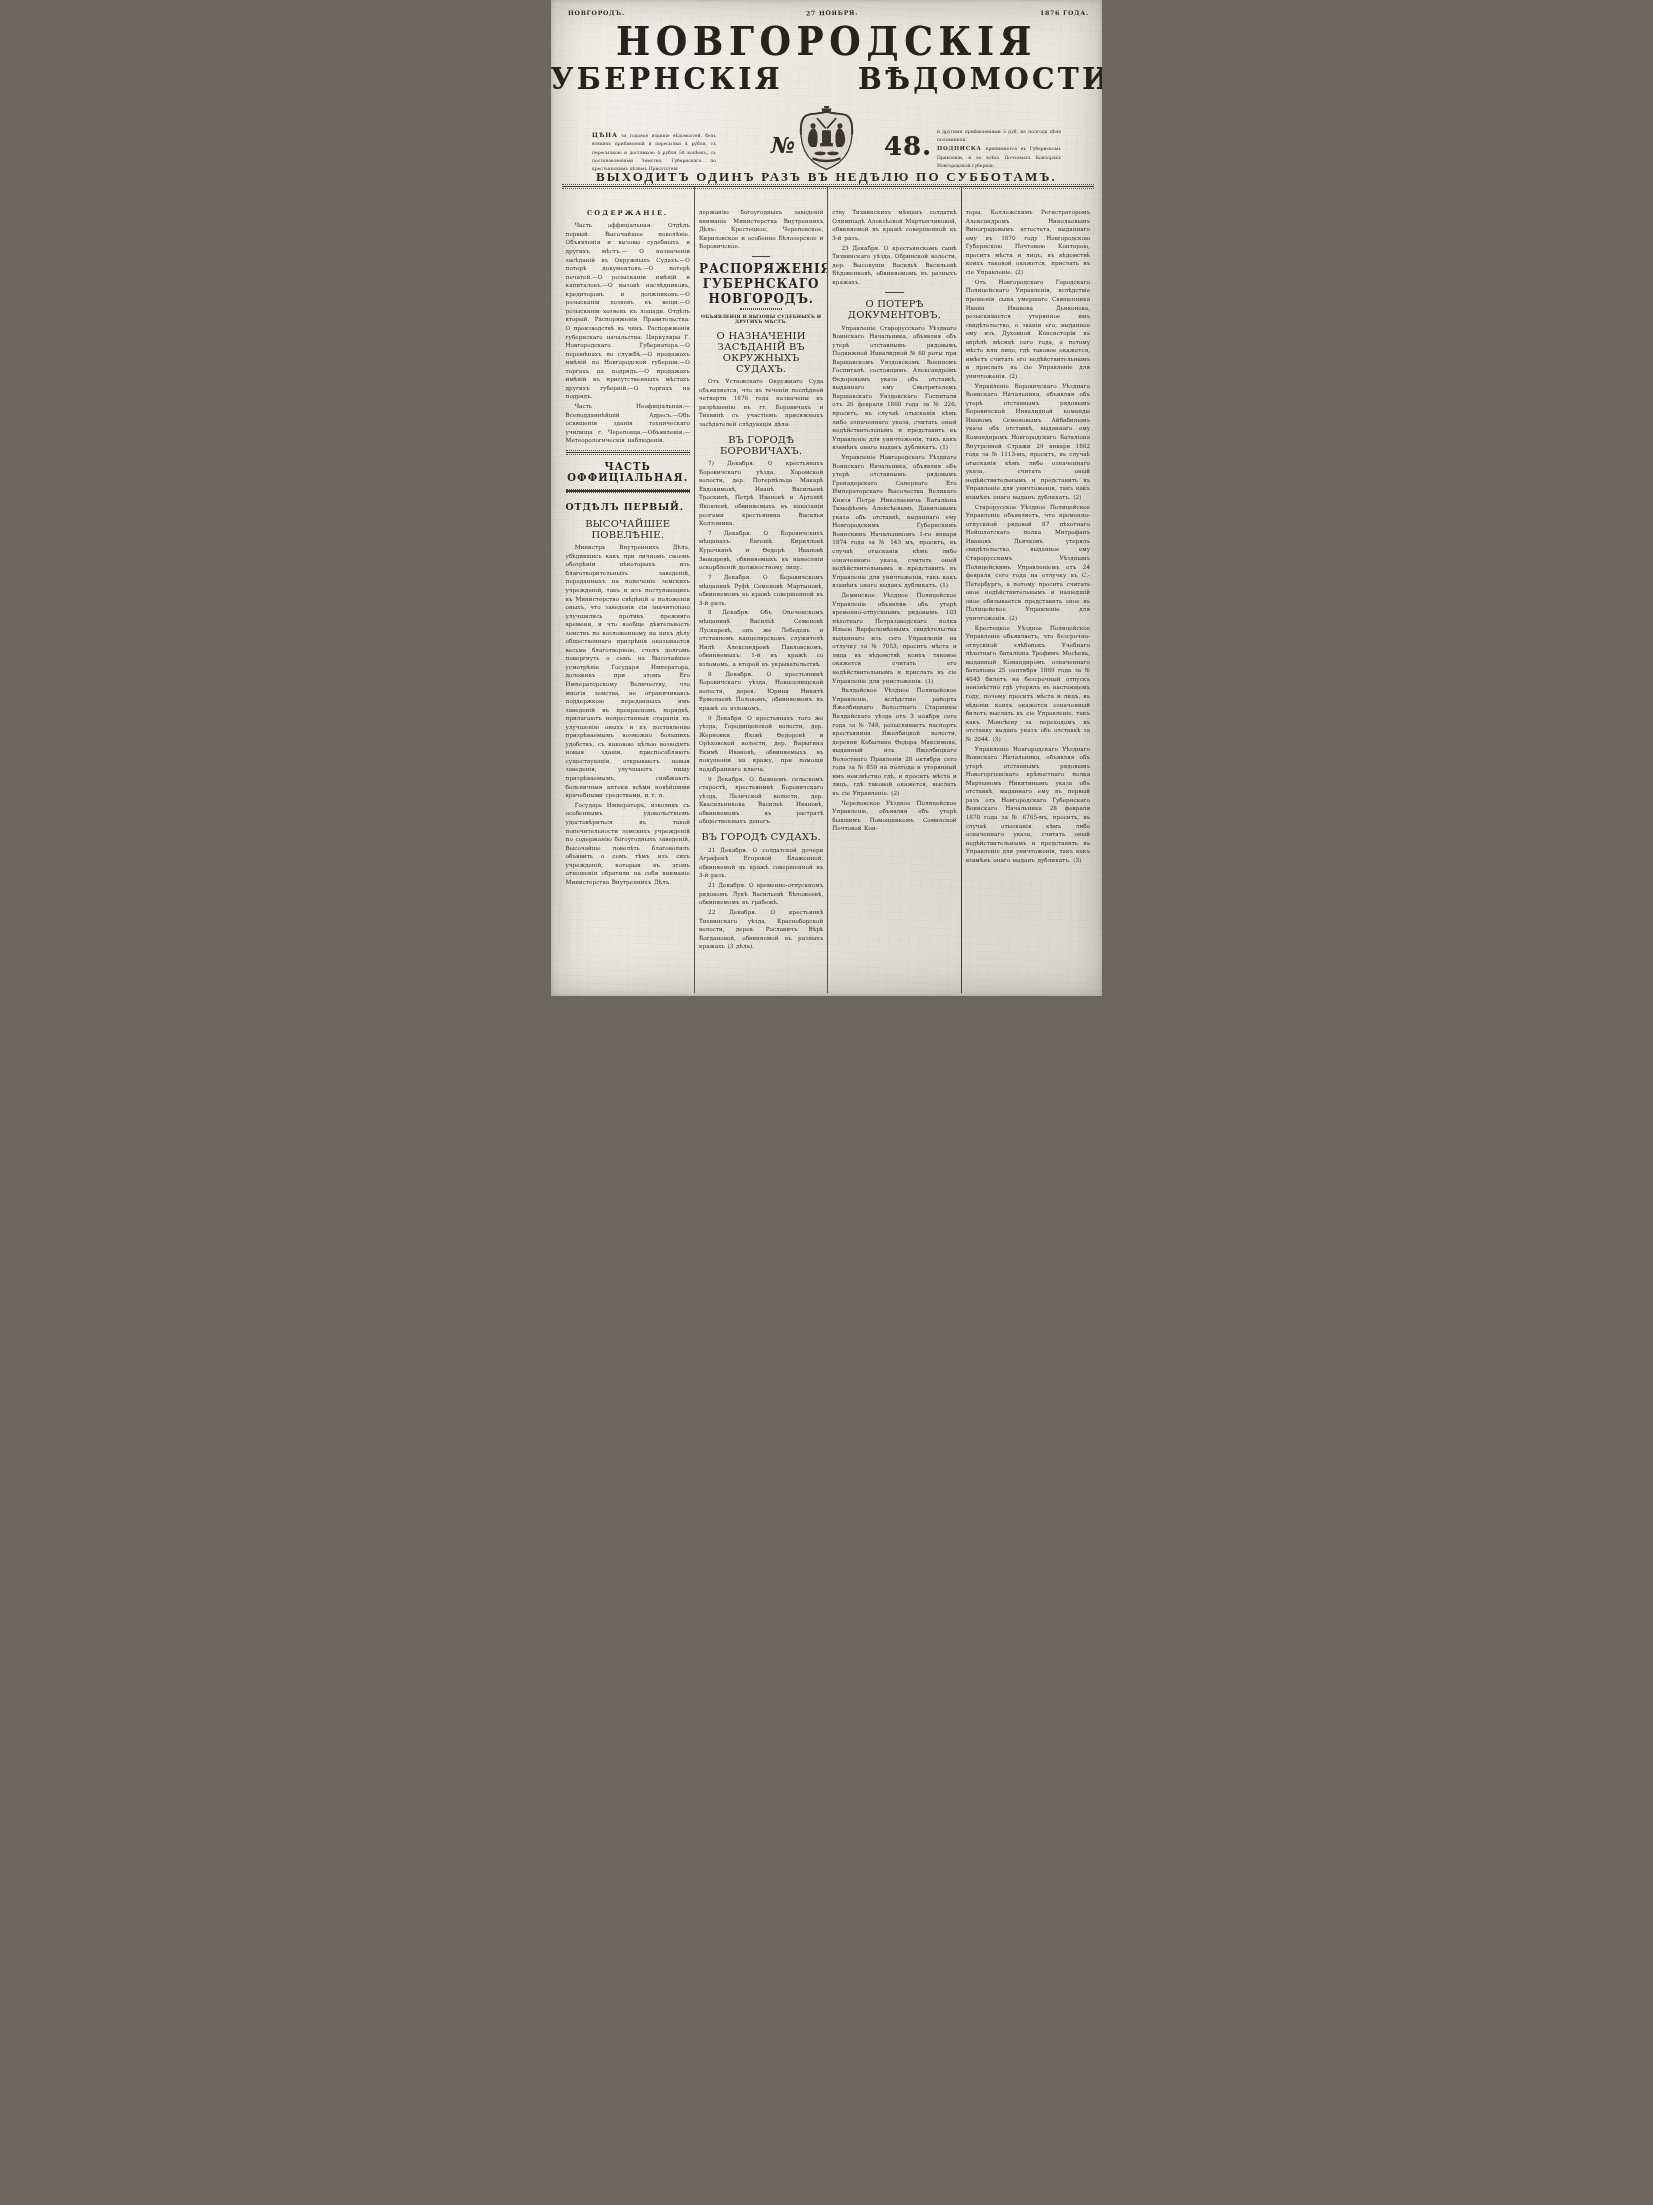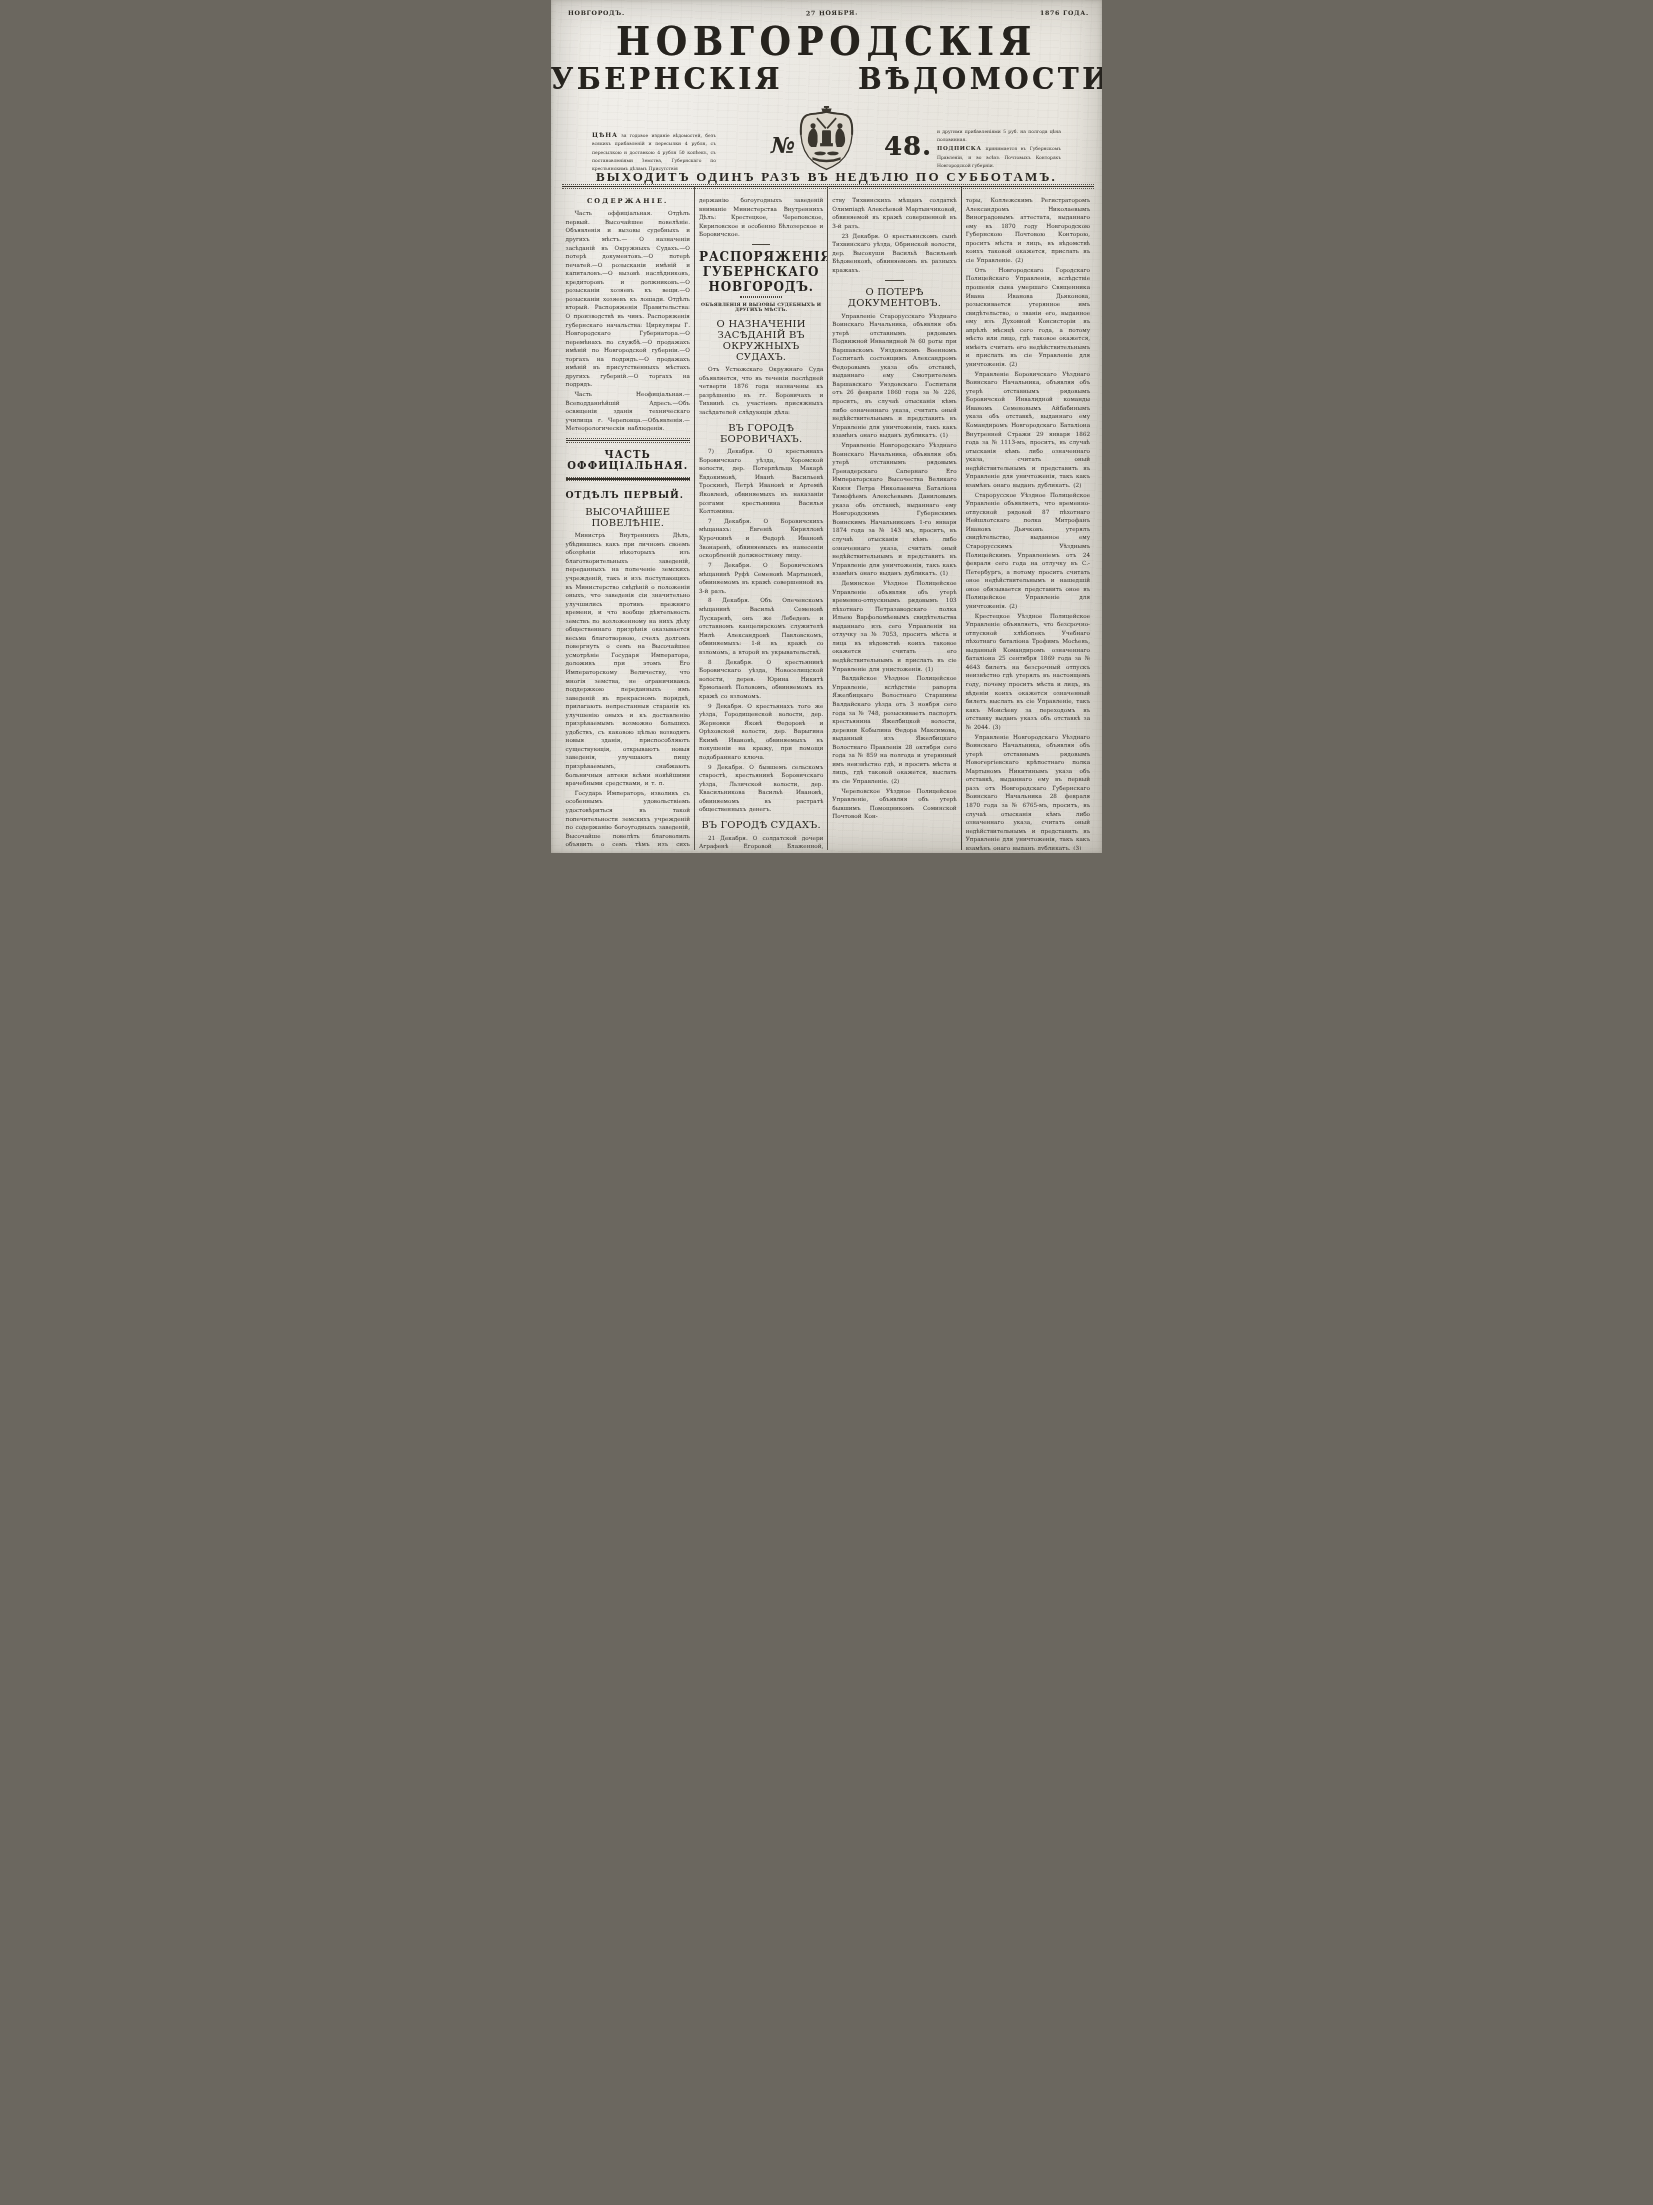--- a/index.html
+++ b/index.html
@@ -1,19 +1,19 @@
 <!DOCTYPE html>
 <html style="font-size:7px"><head>
 <meta charset="utf-8">
 <title>Новгородскія Губернскія Вѣдомости № 48</title>
 <style>
   html,body{margin:0;padding:0;background:#6b675f;}
   .page{
     position:relative;
-    width:551px;height:853px;
+    width:551px;height:996px;
     margin:0 auto;
     background:
       radial-gradient(ellipse at 20% 10%, rgba(255,255,255,0.35), rgba(255,255,255,0) 55%),
       radial-gradient(ellipse at 85% 90%, rgba(120,112,98,0.12), rgba(0,0,0,0) 60%),
       radial-gradient(ellipse at 50% 45%, rgba(110,104,92,0.08), rgba(0,0,0,0) 70%),
       #e9e6df;
     box-shadow: inset 0 0 40px rgba(84,78,66,0.35), inset 0 0 5.3px rgba(84,78,66,0.25);
     font-family:"DejaVu Serif","Liberation Serif",serif;
     color:#33302a;
     overflow:hidden;
@@ -47,21 +47,21 @@
     text-align:justify;color:#2f2c26;}
   .subscr .lead{font-size:5.5px;font-weight:bold;letter-spacing:0.7px;}
   .frequency{position:absolute;left:0;top:169px;width:100%;text-align:center;
     font-size:13px;font-weight:bold;letter-spacing:2.2px;color:#2b2822;font-family:Liberation Serif, serif;}
   .hdr-rule{position:absolute;left:10.6px;right:8px;top:184px;}
   
   .rule-heavy{border-top:0.4px dotted #555047;border-bottom:0.4px dotted #555047;padding:0.7px 0;}
   .rule-heavy::before{content:"";display:block;height:1.5px;background:#3a362f;}
   
   .cols{position:absolute;top:186px;left:10.6px;right:8px;bottom:3.5px;display:flex;}
-  .col{flex:1 1 0;padding:4px 4px;overflow:hidden;}
+  .col{flex:1 1 0;padding:16px 4px;overflow:hidden;}
   .col + .col{border-left:0.5px solid #59544b;}
   .col.last{border-left-width:1.1px;border-left-color:#433f37;}
   .h-contents{text-align:center;font-weight:bold;font-size:6.6px;letter-spacing:2.2px;margin:7px 0 4.4px;color:#2b2822;}
   .h-part{text-align:center;font-weight:bold;font-size:10px;letter-spacing:1.1px;margin:6.2px 0 5.3px;color:#262320;transform:scaleY(1.05);}
   .h-section{text-align:left;font-weight:bold;font-size:9.3px;letter-spacing:0.9px;margin:8px 0 5.3px;color:#262320;}
   .h-sub{text-align:center;font-weight:normal;font-size:10px;letter-spacing:0.2px;margin:5.3px 0 3.5px;color:#2b2822;}
   .h-big{text-align:center;font-weight:bold;font-size:12px;letter-spacing:0.9px;margin:1.3px 0;color:#262320;transform:scaleY(1.05);}
   .h-tiny{text-align:center;font-weight:bold;font-size:4.5px;letter-spacing:0.2px;margin:4px 0 4.4px;color:#2e2b25;}
   .para{font-size:5.7px;line-height:1.5;text-align:justify;text-indent:1.6em;margin:0 0 1.3px;
     word-spacing:0.14em;color:#34312b;}

